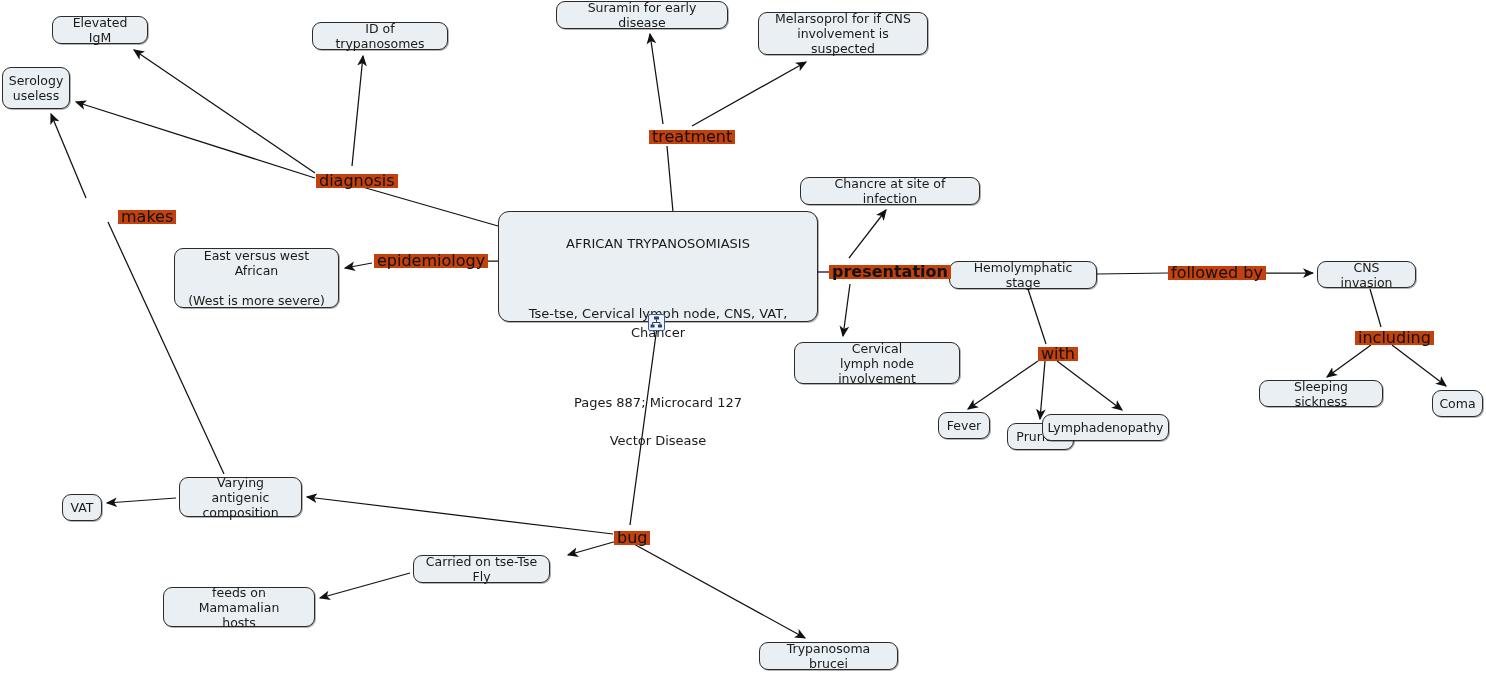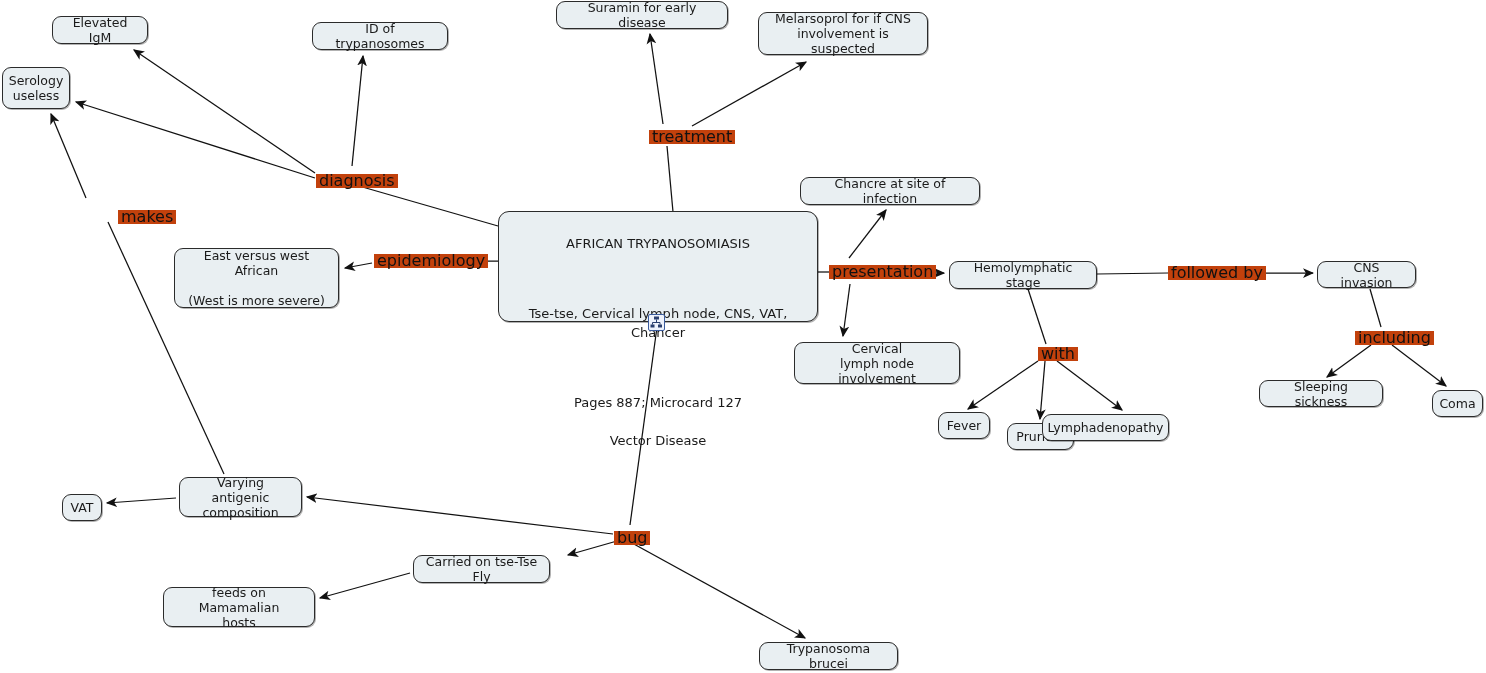--- a/index.html
+++ b/index.html
@@ -176,19 +176,19 @@
   <div class="node" style="left:62px; top:494px; width:40px; height:27px;"><span>VAT</span></div>
   <div class="node" style="left:413px; top:555px; width:137px; height:28px;"><span>Carried on tse-Tse Fly</span></div>
   <div class="node" style="left:163px; top:587px; width:152px; height:40px;align-items:center;"><span>feeds on Mamamalian
 hosts</span></div>
   <div class="node" style="left:759px; top:642px; width:139px; height:28px;"><span>Trypanosoma brucei</span></div>
 
   <div class="edge-label" style="left:649px; top:130px;"><span>treatment</span></div>
   <div class="edge-label" style="left:316px; top:174px;"><span>diagnosis</span></div>
   <div class="edge-label" style="left:84px; top:210px;margin-left:34px;"><span>makes</span></div>
   <div class="edge-label" style="left:374px; top:254px;"><span>epidemiology</span></div>
-  <div class="edge-label" style="left:829px; top:265px;"><span>presentation</span></div>
+  <div class="edge-label" style="left:829px; top:265px;font-weight:bold;"><span>presentation</span></div>
   <div class="edge-label" style="left:1168px; top:266px;"><span>followed by</span></div>
   <div class="edge-label" style="left:1355px; top:331px;"><span>including</span></div>
   <div class="edge-label" style="left:1038px; top:347px;"><span>with</span></div>
   <div class="edge-label" style="left:614px; top:531px;"><span>bug</span></div>
 
 </div>
 
 </body></html>

